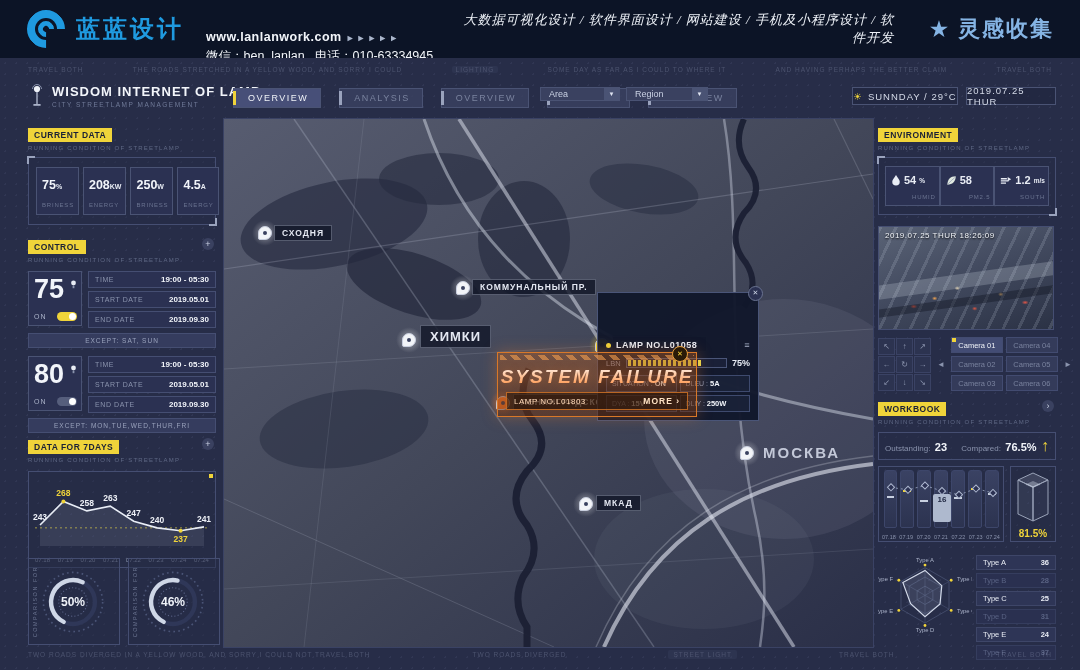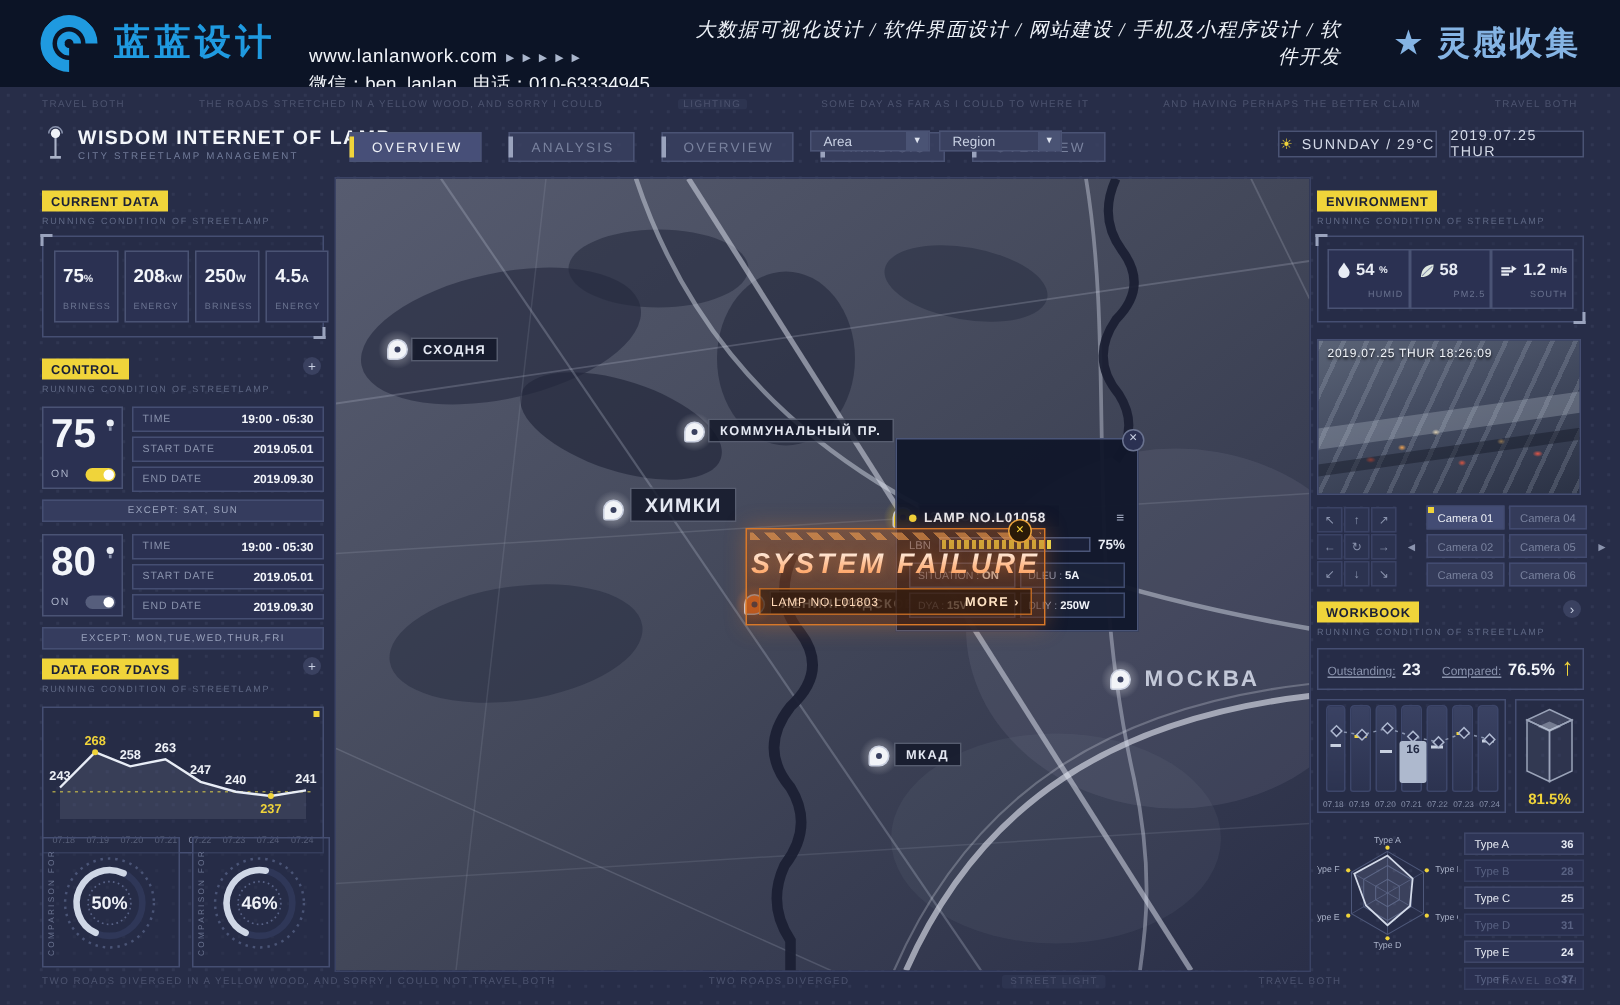--- a/index.html
+++ b/index.html
@@ -7,21 +7,21 @@
   .abs{position:absolute;}
   
   .banner{position:absolute;left:0;top:0;width:1080px;height:58px;background:#0c1426;display:flex;align-items:center;padding:0 26px;box-sizing:border-box;gap:22px;}
   .logo-wrap{display:flex;align-items:center;gap:10px;}
   .logo-icon{position:relative;width:40px;height:40px;flex:0 0 auto;}
   .logo-icon i{position:absolute;border-style:solid;border-color:#1f9ae0;border-right-color:transparent;border-radius:50%;transform:rotate(45deg);display:block;}
   .logo-icon i.o{inset:1px;border-width:8px;}
   .logo-icon i.n{inset:12px;border-width:5px;}
   .logo-text{font-size:24px;font-weight:bold;color:#1f9ae0;letter-spacing:3px;line-height:1;}
   .contact{display:flex;flex-direction:column;gap:4px;font-size:12.5px;color:#f2f5fa;}
-  .contact .url{font-weight:normal;letter-spacing:.5px;margin-top:36px;}
+  .contact .url{font-weight:bold;letter-spacing:.5px;margin-top:36px;}
   .contact .url .arr{color:#aab6cc;font-size:9px;letter-spacing:2px;}
   .services{flex:1;text-align:right;font-family:"Liberation Serif",serif;font-style:italic;font-size:13px;color:#eef2f8;letter-spacing:1px;padding-right:14px;}
   .collect{display:flex;align-items:center;gap:8px;color:#85b4e4;font-weight:bold;font-size:22px;letter-spacing:2px;font-family:"Liberation Serif",serif;}
   .collect .star{font-size:20px;line-height:1;}
   
   .dash{position:absolute;left:0;top:58px;width:1080px;height:612px;background:#272d48;background-image:radial-gradient(rgba(130,140,175,.10) 1px,transparent 1px);background-size:11px 11px;}
   .deco-row{position:absolute;left:28px;right:28px;display:flex;justify-content:space-between;font-size:6.5px;letter-spacing:1px;color:#8e97b4;opacity:.35;white-space:nowrap;overflow:hidden;}
   .deco-row .chip{background:#3a4160;padding:0 4px;border-radius:2px;}
   
   .title-block{position:absolute;left:30px;top:26px;display:flex;gap:8px;align-items:center;}
@@ -90,21 +90,21 @@
   .cam-ts{position:absolute;left:6px;top:4px;font-size:8px;letter-spacing:.5px;color:#f2f5fa;text-shadow:0 1px 2px #000;z-index:2;}
   .cam-ctl{display:flex;gap:6px;margin-top:7px;align-items:center;}
   .dpad{display:grid;grid-template-columns:repeat(3,17px);grid-template-rows:repeat(3,17px);gap:1px;}
   .dpad span{background:#2c3350;border:1px solid #3a4264;color:#8a93ad;font-size:8px;display:flex;align-items:center;justify-content:center;cursor:pointer;}
   .cam-arr{color:#8a93ad;font-size:8px;cursor:pointer;}
   .cam-grid{display:grid;grid-template-columns:52px 52px;grid-auto-flow:column;grid-template-rows:repeat(3,16px);gap:3px;}
   .cam-btn{background:#343b5a;border:1px solid #424b70;color:#79829e;font-size:7.5px;display:flex;align-items:center;justify-content:center;cursor:pointer;position:relative;}
   .cam-btn.active{background:#434c74;color:#eef1f7;}
   .cam-btn.active::before{content:"";position:absolute;left:0;top:0;width:4px;height:4px;background:#f0d43a;}
   .wb-stats{display:flex;justify-content:space-between;align-items:center;border:1px solid #454e72;background:rgba(38,44,70,.5);margin-top:7px;padding:4px 6px;}
-  .wb-stats .lab{font-size:8px;color:#8a93ad;text-decoration:underline;}
+  .wb-stats .lab{font-size:8px;color:#8a93ad;}
   .wb-stats .val{font-size:11px;font-weight:bold;color:#f2f5fa;}
   .wb-flex{display:flex;gap:6px;margin-top:6px;}
   #wb-chart{position:relative;width:126px;height:76px;border:1px solid #454e72;background:rgba(38,44,70,.35);box-sizing:border-box;}
   #wb-cols{position:absolute;left:3px;right:3px;top:3px;height:58px;display:flex;}
   .wb-col{flex:1;margin:0 1.5px;background:linear-gradient(#3a4263,#2c3350);border:1px solid #3d466a;border-radius:3px 3px 2px 2px;position:relative;}
   .wb-mark{position:absolute;left:2px;right:2px;height:0;border-top:2px dashed #c8d0e0;}
   .wb-mark.yl{border-color:#f0d43a;}
   #wb-line{position:absolute;left:3px;top:3px;}
   #wb-tip{position:absolute;width:18px;height:28px;background:#aeb9ce;color:#222a44;font-size:8px;font-weight:bold;text-align:center;border-radius:2px;line-height:12px;z-index:3;}
   #wb-dates{position:absolute;left:3px;right:3px;bottom:1px;display:flex;justify-content:space-between;font-size:5.5px;color:#8a93ad;}

